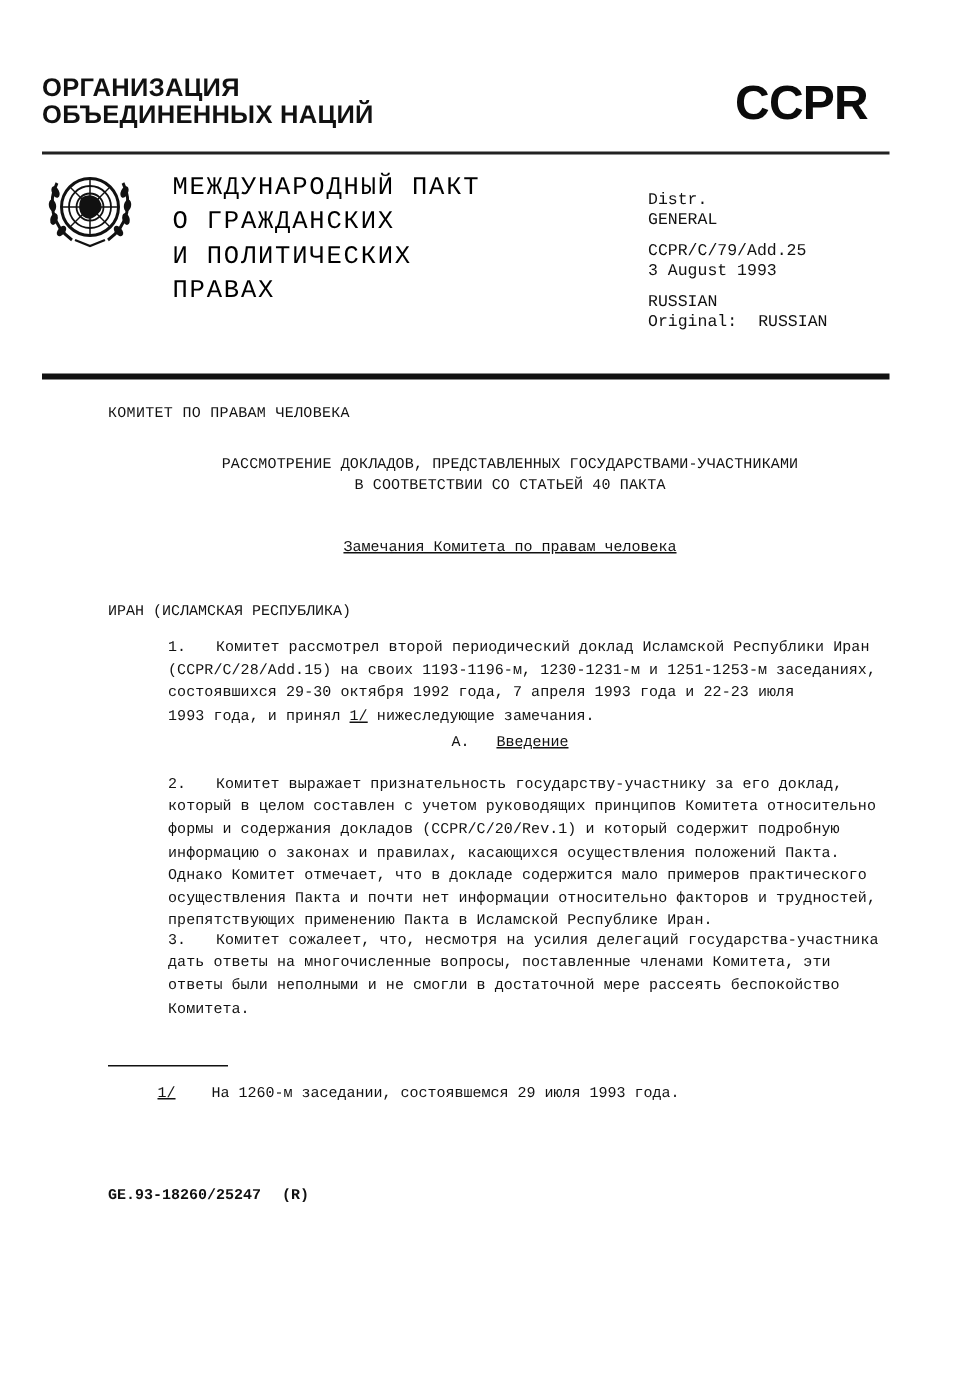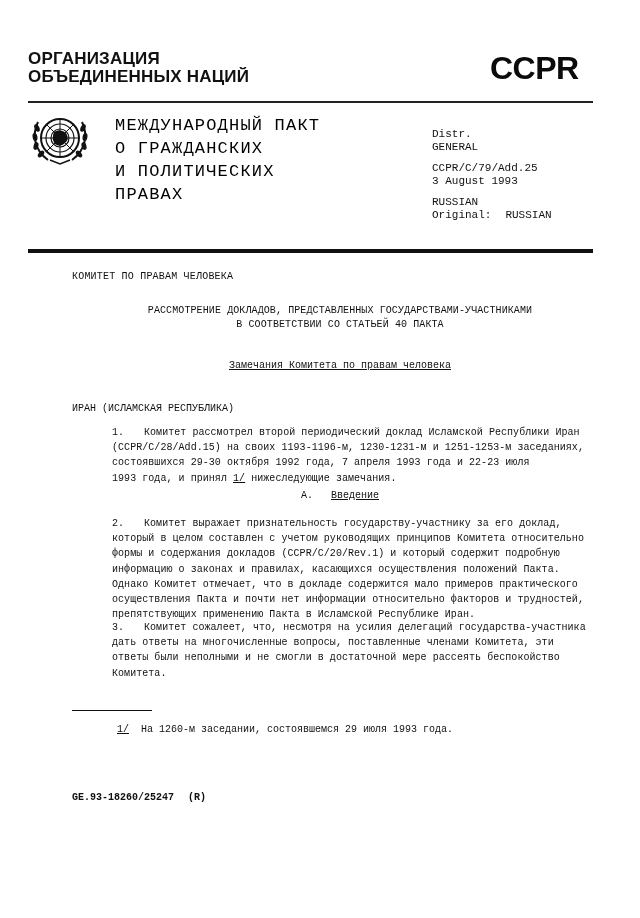--- a/index.html
+++ b/index.html
@@ -132,21 +132,20 @@
     .section-heading .title { text-decoration: underline; }
 
     .footnote-rule {
       left: 72px; top: 710px; width: 80px; height: 1.2px;
       background: #111;
     }
     .footnote {
       left: 105px; top: 724px;
       font-size: 10px;
       white-space: nowrap;
-      text-align: center;
     }
     .footnote .marker { text-decoration: underline; display: inline-block; width: 36px; }
 
     .doc-code {
       left: 72px; top: 792px;
       font-size: 10px;
       white-space: nowrap;
       font-weight: bold;
     }
     .doc-code .lang { display: inline-block; margin-left: 14px; }

